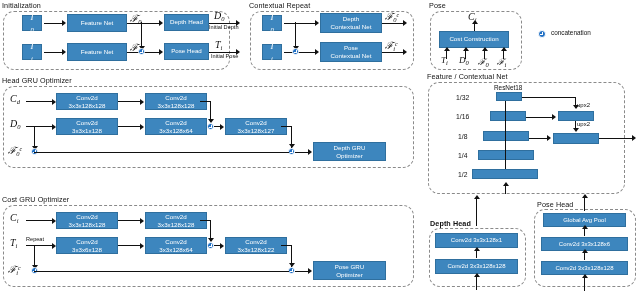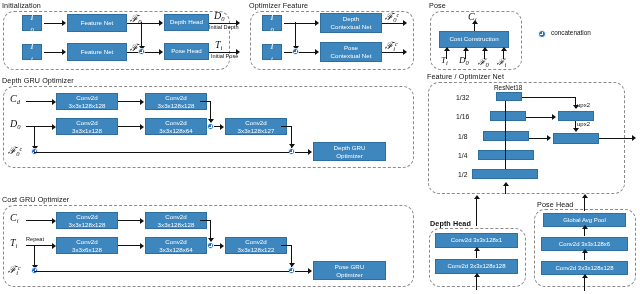--- a/index.html
+++ b/index.html
@@ -96,21 +96,21 @@
 <div class="ln lnh2" style="left:209px;top:22.5px;width:28px;"></div>
 <div class="arrow ar" style="left:236px;top:20px;"></div>
 <div class="ln lnh2" style="left:209px;top:51.5px;width:28px;"></div>
 <div class="arrow ar" style="left:236px;top:49px;"></div>
 
 <div class="lab" style="left:214px;top:10px;"><span>D</span><span class="sub">0</span></div>
 <div class="ann" style="left:209px;top:24px;">Initial Depth</div>
 <div class="lab" style="left:215px;top:39px;"><span>T</span><span class="sub">i</span></div>
 <div class="ann" style="left:211px;top:53px;">Initial Pose</div>
 
-<div class="panel-title" style="left:249px;top:1px;">Optimizer Feature</div>
+<div class="panel-title" style="left:249px;top:1px;">Contextual Repeat</div>
 <div class="dashbox" style="left:250px;top:11px;width:162px;height:57px;"></div>
 
 <div class="box" style="left:262px;top:15px;width:20px;height:16px;">
   <span class="lab" style="position:static;color:#fff;font-size:9px;"><span>I</span><span class="sub">0</span></span>
 </div>
 <div class="box" style="left:262px;top:44px;width:20px;height:16px;">
   <span class="lab" style="position:static;color:#fff;font-size:9px;"><span>I</span><span class="sub">i</span></span>
 </div>
 
 <div class="ln lnh2" style="left:284px;top:22.5px;width:31px;"></div>
@@ -158,21 +158,21 @@
 <div class="arrow au" style="left:500.5px;top:47px;"></div>
 
 <div class="lab" style="left:441px;top:55px;font-size:9px;"><span>T</span><span class="sub">i</span></div>
 <div class="lab" style="left:459px;top:55px;font-size:9px;"><span>D</span><span class="sub">0</span></div>
 <div class="lab" style="left:478px;top:55px;font-size:9px;"><span>ℱ</span><span class="sub">0</span></div>
 <div class="lab" style="left:497px;top:55px;font-size:9px;"><span>ℱ</span><span class="sub">i</span></div>
 
 <div class="cat" style="left:538px;top:30px;width:8px;height:8px;"></div>
 <div class="legend-txt" style="left:551px;top:29px;">concatenation</div>
 
-<div class="panel-title" style="left:2px;top:76px;">Depth GRU Optimizer</div>
+<div class="panel-title" style="left:2px;top:76px;">Head GRU Optimizer</div>
 <div class="dashbox" style="left:3px;top:86px;width:409px;height:80px;"></div>
 
 <div class="lab" style="left:10px;top:93px;"><span>C</span><span class="sub">d</span></div>
 <div class="lab" style="left:10px;top:118px;"><span>D</span><span class="sub">0</span></div>
 <div class="lab" style="left:8px;top:143px;"><span>ℱ</span><span class="sub">0</span><span class="sup">c</span></div>
 
 <div class="ln lnh2" style="left:26px;top:101px;width:26px;"></div>
 <div class="arrow ar" style="left:52px;top:98.5px;"></div>
 <div class="ln lnh2" style="left:26px;top:126px;width:26px;"></div>
 <div class="arrow ar" style="left:52px;top:123.5px;"></div>
@@ -291,21 +291,21 @@
 
 <div class="ln lnh2" style="left:34px;top:270.5px;width:255px;"></div>
 <div class="ln lnh2" style="left:295px;top:270.5px;width:14px;"></div>
 <div class="arrow ar" style="left:308px;top:268px;"></div>
 
 <div class="box two" style="left:313px;top:261px;width:73px;height:19px;flex-direction:column;">
   <span>Pose GRU</span>
   <span>Optimizer</span>
 </div>
 
-<div class="panel-title" style="left:427px;top:72px;">Feature / Optimizer Net</div>
+<div class="panel-title" style="left:427px;top:72px;">Feature / Contextual Net</div>
 <div class="dashbox" style="left:428px;top:82px;width:195px;height:110px;"></div>
 
 <div class="resnet-lab" style="left:494px;top:84px;">ResNet18</div>
 
 <div class="scale-lab" style="left:456px;top:94px;">1/32</div>
 <div class="scale-lab" style="left:456px;top:113px;">1/16</div>
 <div class="scale-lab" style="left:458px;top:133px;">1/8</div>
 <div class="scale-lab" style="left:458px;top:152px;">1/4</div>
 <div class="scale-lab" style="left:458px;top:171px;">1/2</div>
 

